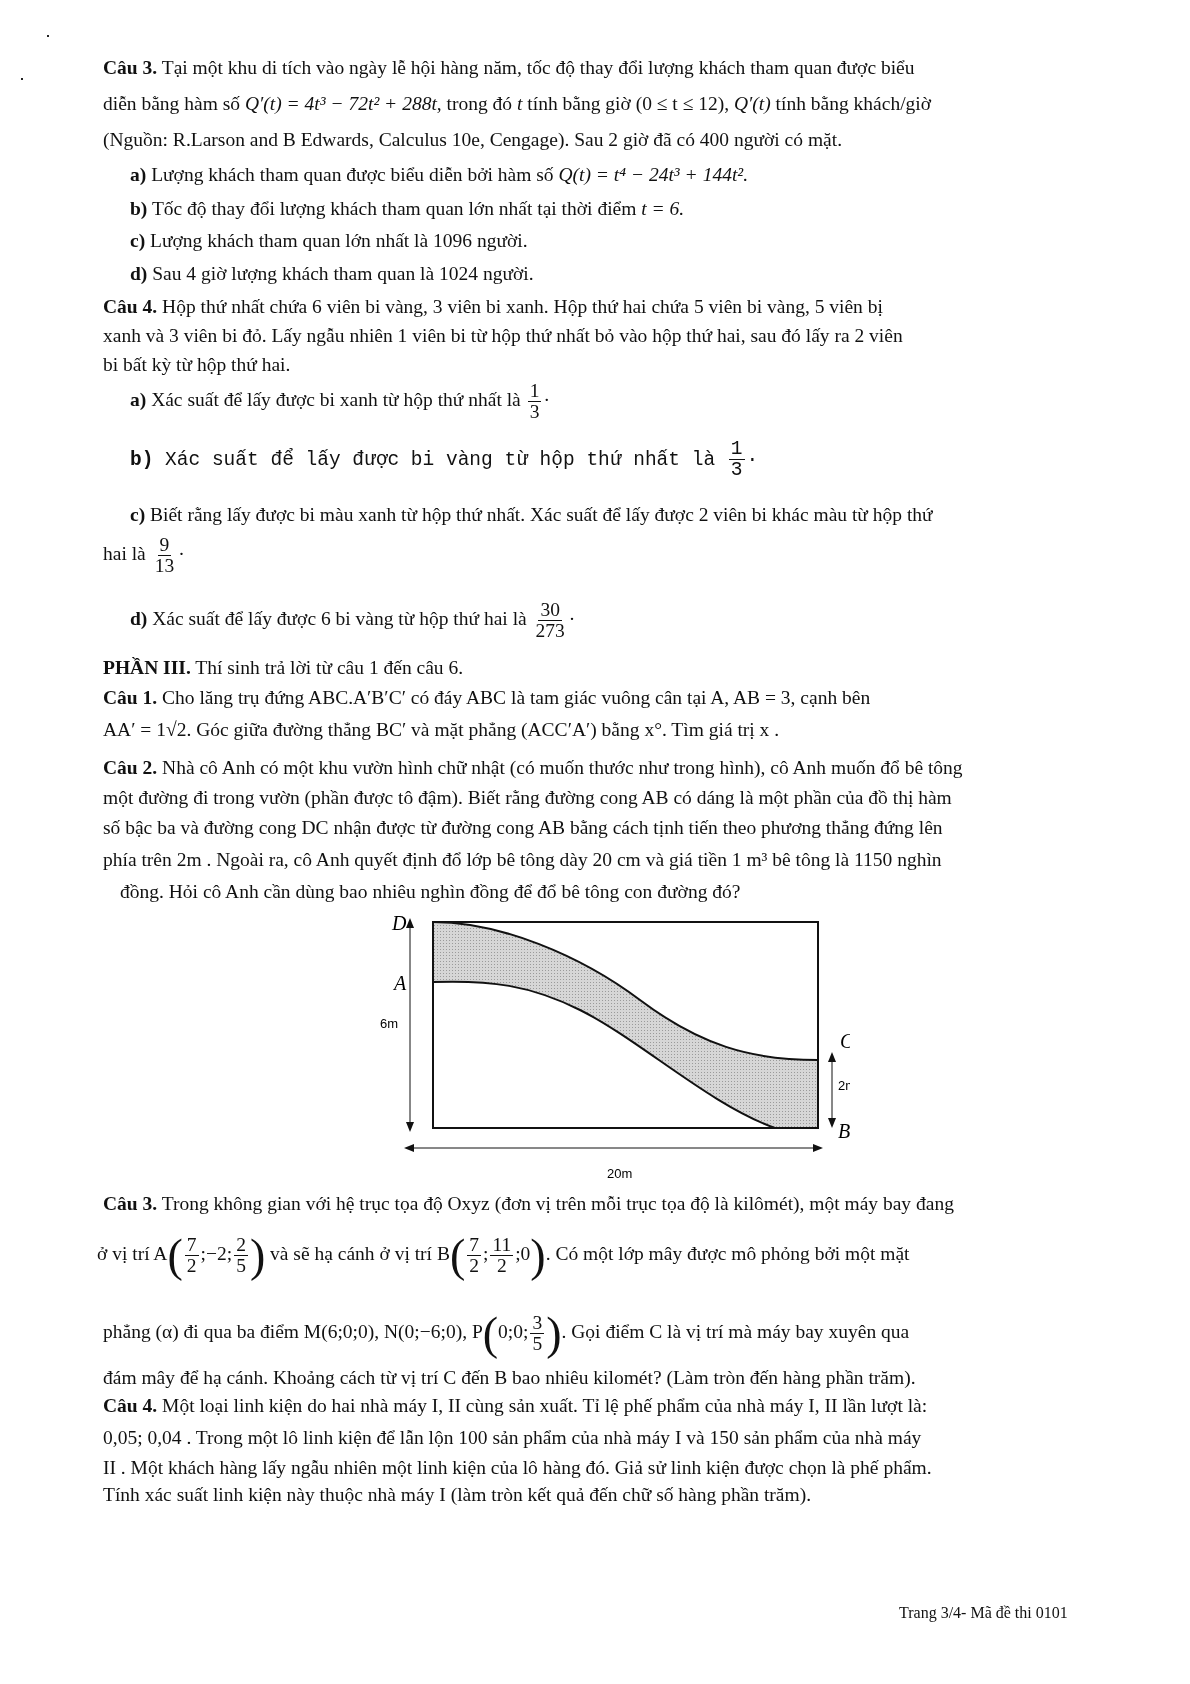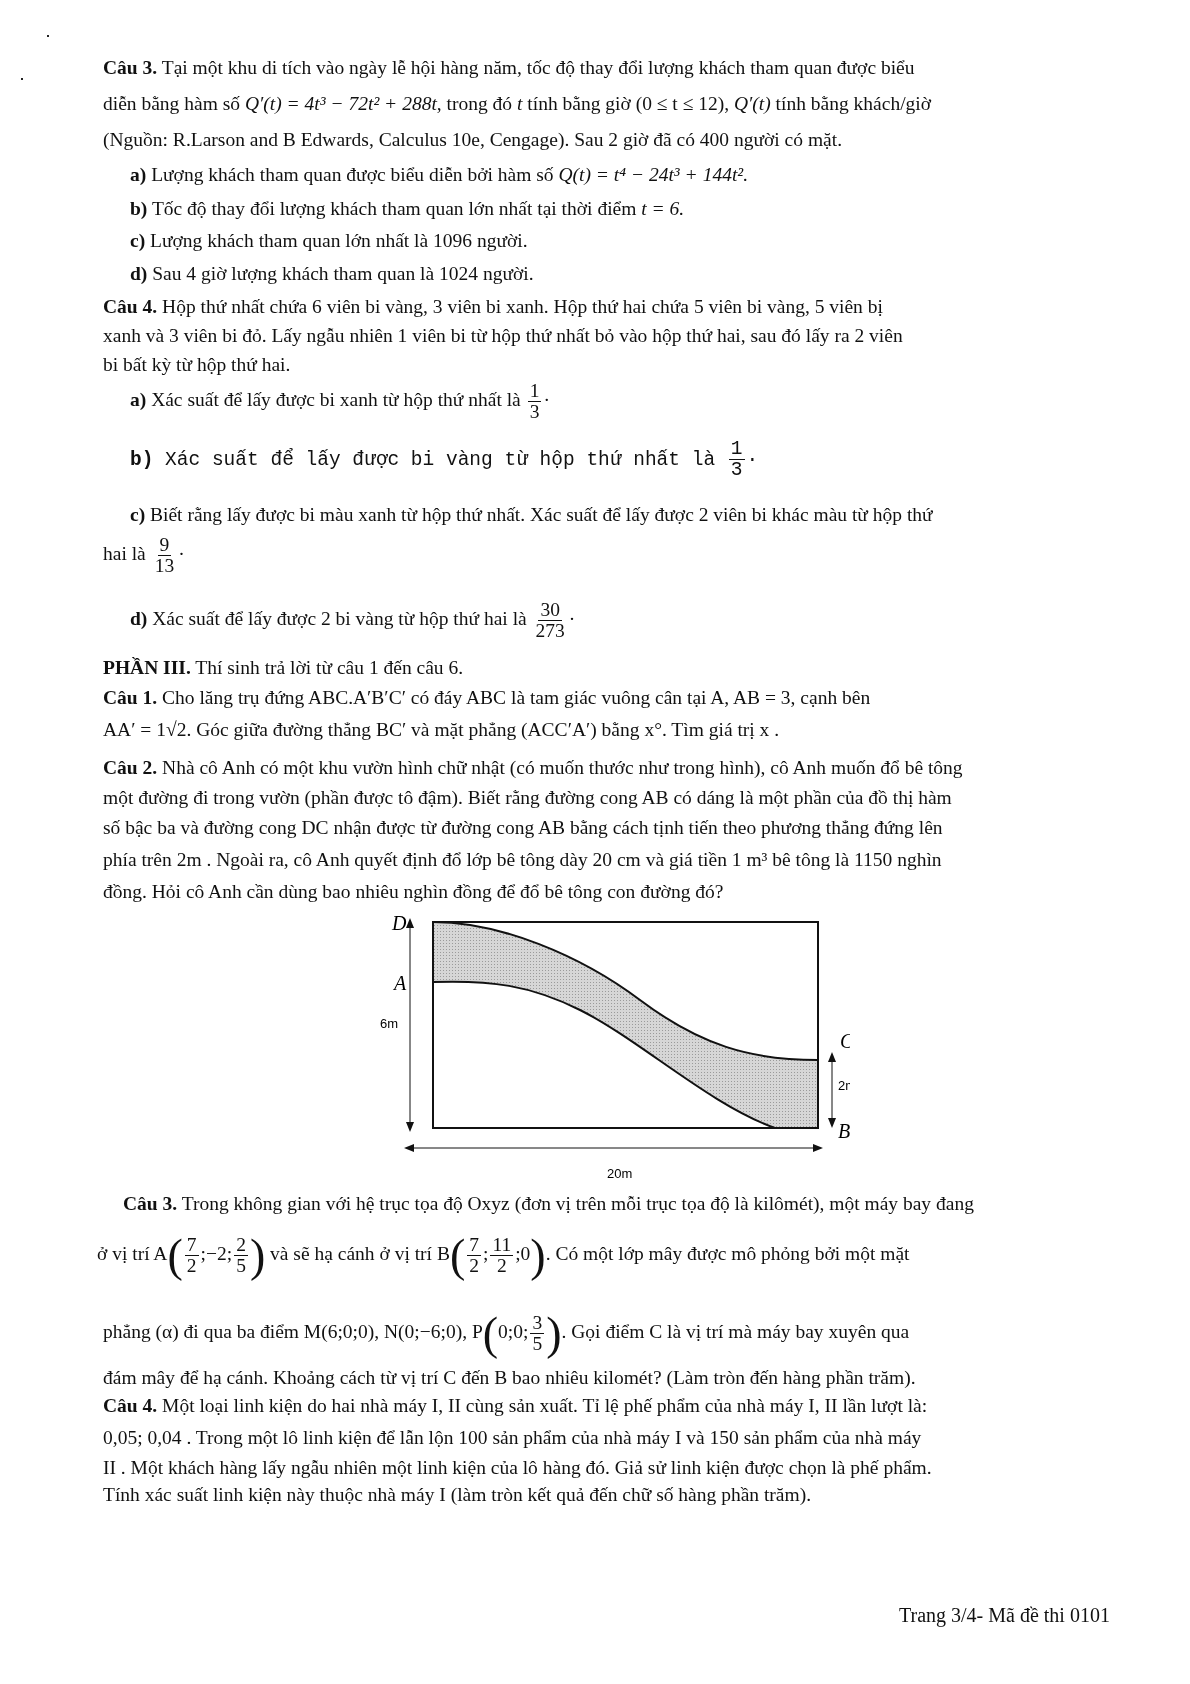--- a/index.html
+++ b/index.html
@@ -9,21 +9,21 @@
   .b { font-weight: bold; }
   .i { font-style: italic; }
   .frac { display: inline-flex; flex-direction: column; align-items: center; vertical-align: middle;
           line-height: 20px; margin: 0 2px; }
   .frac .num { border-bottom: 1px solid #111; padding: 0 2px; }
   .frac .den { padding: 0 2px; }
   .big { font-size: 46px; font-weight: 200; vertical-align: middle; line-height: 40px; }
   .dot { position: absolute; width: 2px; height: 2px; background: #222; }
   #fig { position: absolute; left: 380px; top: 910px; }
   .lbl { font-family: "Liberation Sans", sans-serif; font-size: 13px; }
-  .footer { position: absolute; left: 899px; top: 1604px; font-size: 20px; }
+  .footer { position: absolute; left: 899px; top: 1604px; font-size: 16px; }
 </style>
 </head>
 <body>
 
 <div class="dot" style="left:47px;top:35px;"></div>
 <div class="dot" style="left:21px;top:78px;"></div>
 
 <div class="line" style="left:103px;top:56px;">
   <span class="b">Câu 3.</span>
   <span>Tại một khu di tích vào ngày lễ hội hàng năm, tốc độ thay đổi lượng khách tham quan được biểu</span>
@@ -85,21 +85,21 @@
 </div>
 <div class="line" style="left:103px;top:532px;line-height:44px;">
   <span>hai là</span>
   <span class="frac">
       <span class="num">9</span>
       <span class="den">13</span>
     </span><span>·</span>
 </div>
 <div class="line" style="left:130px;top:597px;line-height:44px;">
   <span class="b">d)</span>
-  <span>Xác suất để lấy được  2  bi vàng từ hộp thứ hai là</span>
+  <span>Xác suất để lấy được  6  bi vàng từ hộp thứ hai là</span>
   <span class="frac">
       <span class="num">30</span>
       <span class="den">273</span>
     </span><span>·</span>
 </div>
 
 <div class="line" style="left:103px;top:656px;">
   <span class="b">PHẦN III.</span>
   <span>Thí sinh trả lời từ câu 1 đến câu 6.</span>
 </div>
@@ -109,21 +109,21 @@
 </div>
 <div class="line" style="left:103px;top:718px;">AA′ = 1√2.  Góc giữa đường thẳng  BC′  và mặt phẳng  (ACC′A′)  bằng  x°.  Tìm giá trị  x .</div>
 
 <div class="line" style="left:103px;top:756px;">
   <span class="b">Câu 2.</span>
   <span>Nhà cô Anh có một khu vườn hình chữ nhật (có muốn thước như trong hình), cô Anh muốn đổ bê tông</span>
 </div>
 <div class="line" style="left:103px;top:786px;">một đường  đi trong vườn (phần được tô đậm). Biết rằng đường cong  AB  có dáng là một phần của đồ thị hàm</div>
 <div class="line" style="left:103px;top:816px;">số bậc ba và đường cong  DC  nhận được từ đường cong  AB  bằng cách tịnh tiến theo phương thẳng đứng lên</div>
 <div class="line" style="left:103px;top:848px;">phía trên  2m . Ngoài ra, cô Anh quyết định đổ lớp bê tông dày  20 cm  và giá tiền  1 m³  bê tông là 1150 nghìn</div>
-<div class="line" style="left:103px;top:880px;text-align:center;">đồng. Hỏi cô Anh cần dùng bao nhiêu nghìn đồng để đổ bê tông con đường đó?</div>
+<div class="line" style="left:120px;top:880px;text-align:center;">đồng. Hỏi cô Anh cần dùng bao nhiêu nghìn đồng để đổ bê tông con đường đó?</div>
 
 <svg id="fig" width="470" height="275" viewBox="0 0 470 275">
   <defs>
     <pattern id="dots" width="3" height="3" patternUnits="userSpaceOnUse">
       <rect width="3" height="3" fill="#d6d6d6"></rect>
       <rect width="1" height="1" fill="#9a9a9a"></rect>
     </pattern>
   </defs>
   <path d="M53,12 C120,12 200,45 260,90 C320,135 370,150 438,150 L438,218 L395,218 C330,195 260,130 200,100 C150,75 110,70 53,72 Z" fill="url(#dots)"></path>
   <rect x="53" y="12" width="385" height="206" fill="none" stroke="#111" stroke-width="2"></rect>
@@ -140,21 +140,21 @@
   <polygon points="443,238 433,234 433,242" fill="#111"></polygon>
   <text x="12" y="20" font-family="Liberation Serif, serif" font-style="italic" font-size="20">D</text>
   <text x="14" y="80" font-family="Liberation Serif, serif" font-style="italic" font-size="20">A</text>
   <text x="0" y="118" class="lbl">6m</text>
   <text x="460" y="138" font-family="Liberation Serif, serif" font-style="italic" font-size="20">C</text>
   <text x="458" y="180" class="lbl">2m</text>
   <text x="458" y="228" font-family="Liberation Serif, serif" font-style="italic" font-size="20">B</text>
   <text x="227" y="268" class="lbl">20m</text>
 </svg>
 
-<div class="line" style="left:103px;top:1192px;margin-left:20px;">
+<div class="line" style="left:103px;top:1192px;">
   <span class="b">Câu 3.</span>
   <span>Trong không gian với hệ trục tọa độ  Oxyz  (đơn vị trên mỗi trục tọa độ là kilômét), một máy bay đang</span>
 </div>
 <div class="line" style="left:97px;top:1226px;line-height:56px;">
   <span>ở vị trí  A</span><span class="big">(</span><span class="frac">
       <span class="num">7</span>
       <span class="den">2</span>
     </span><span>;−2;</span><span class="frac">
       <span class="num">2</span>
       <span class="den">5</span>

